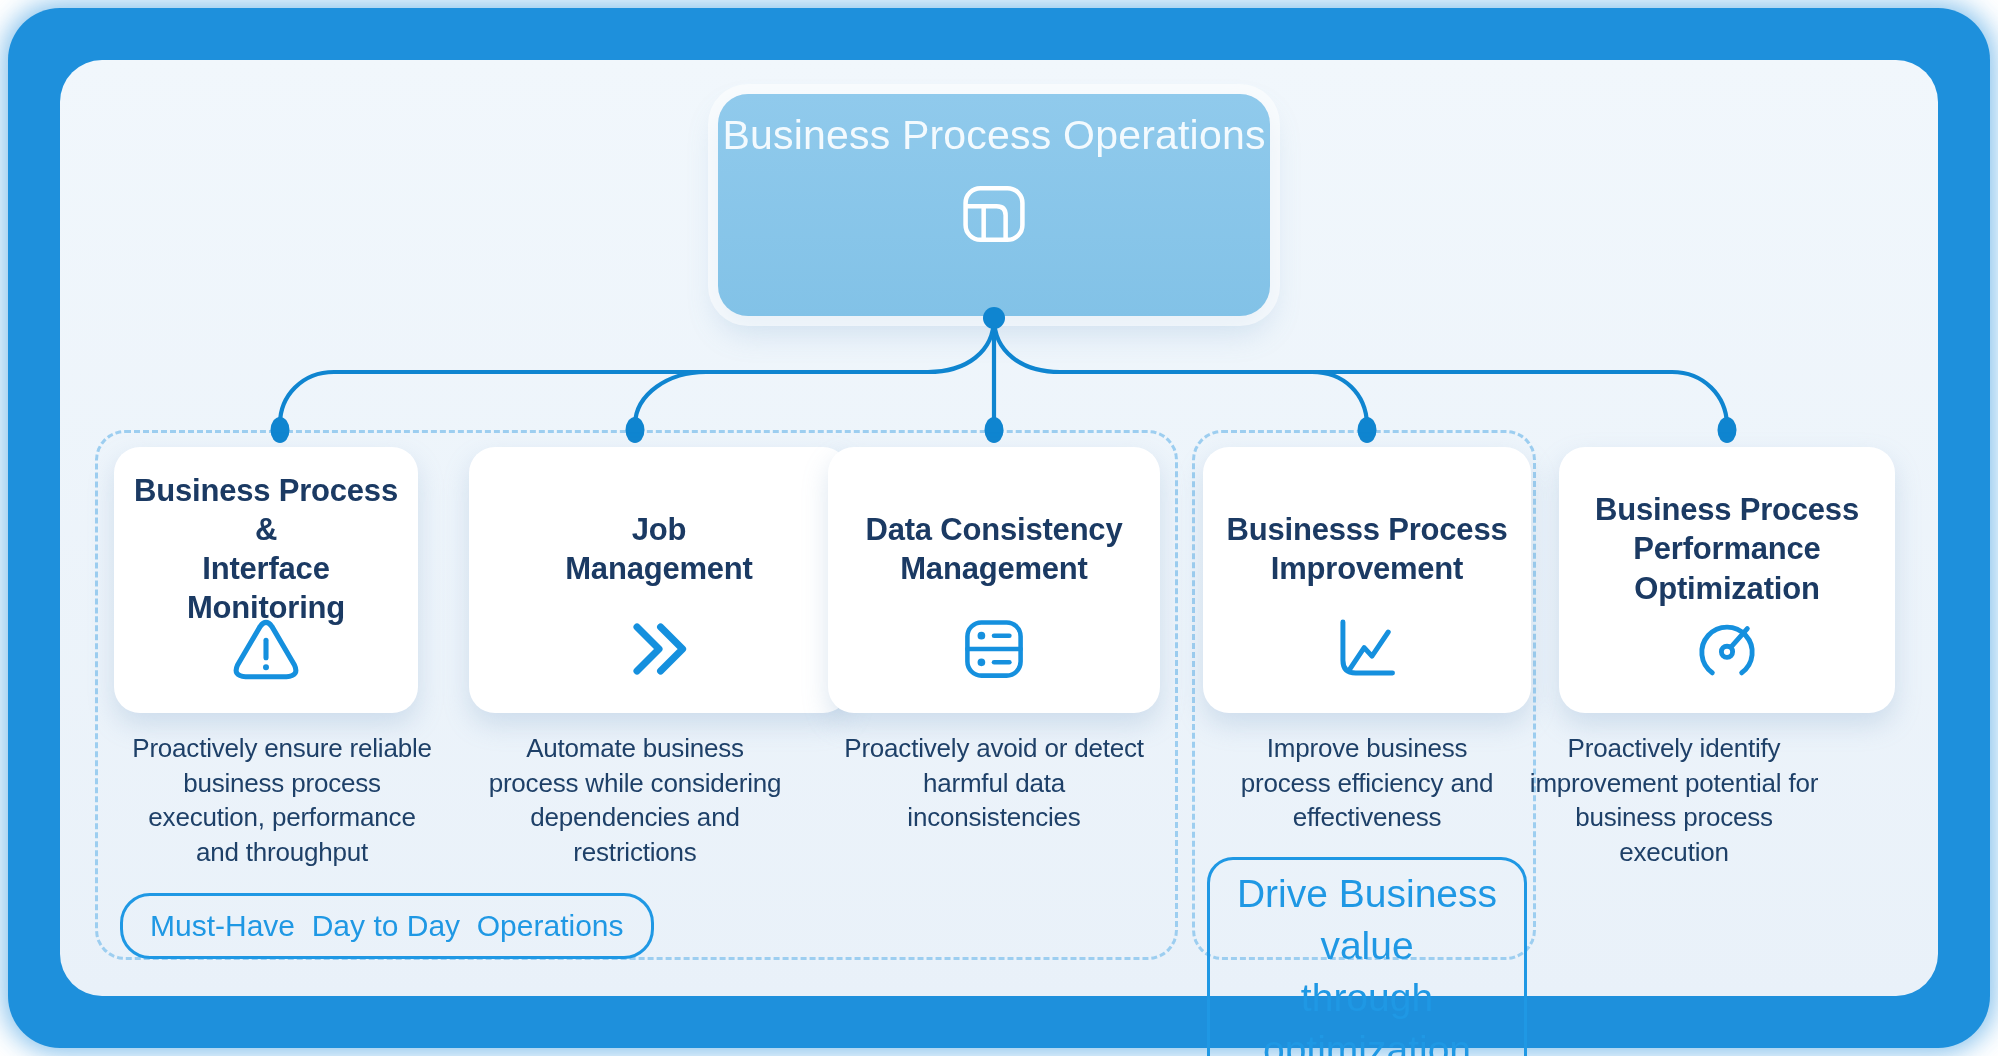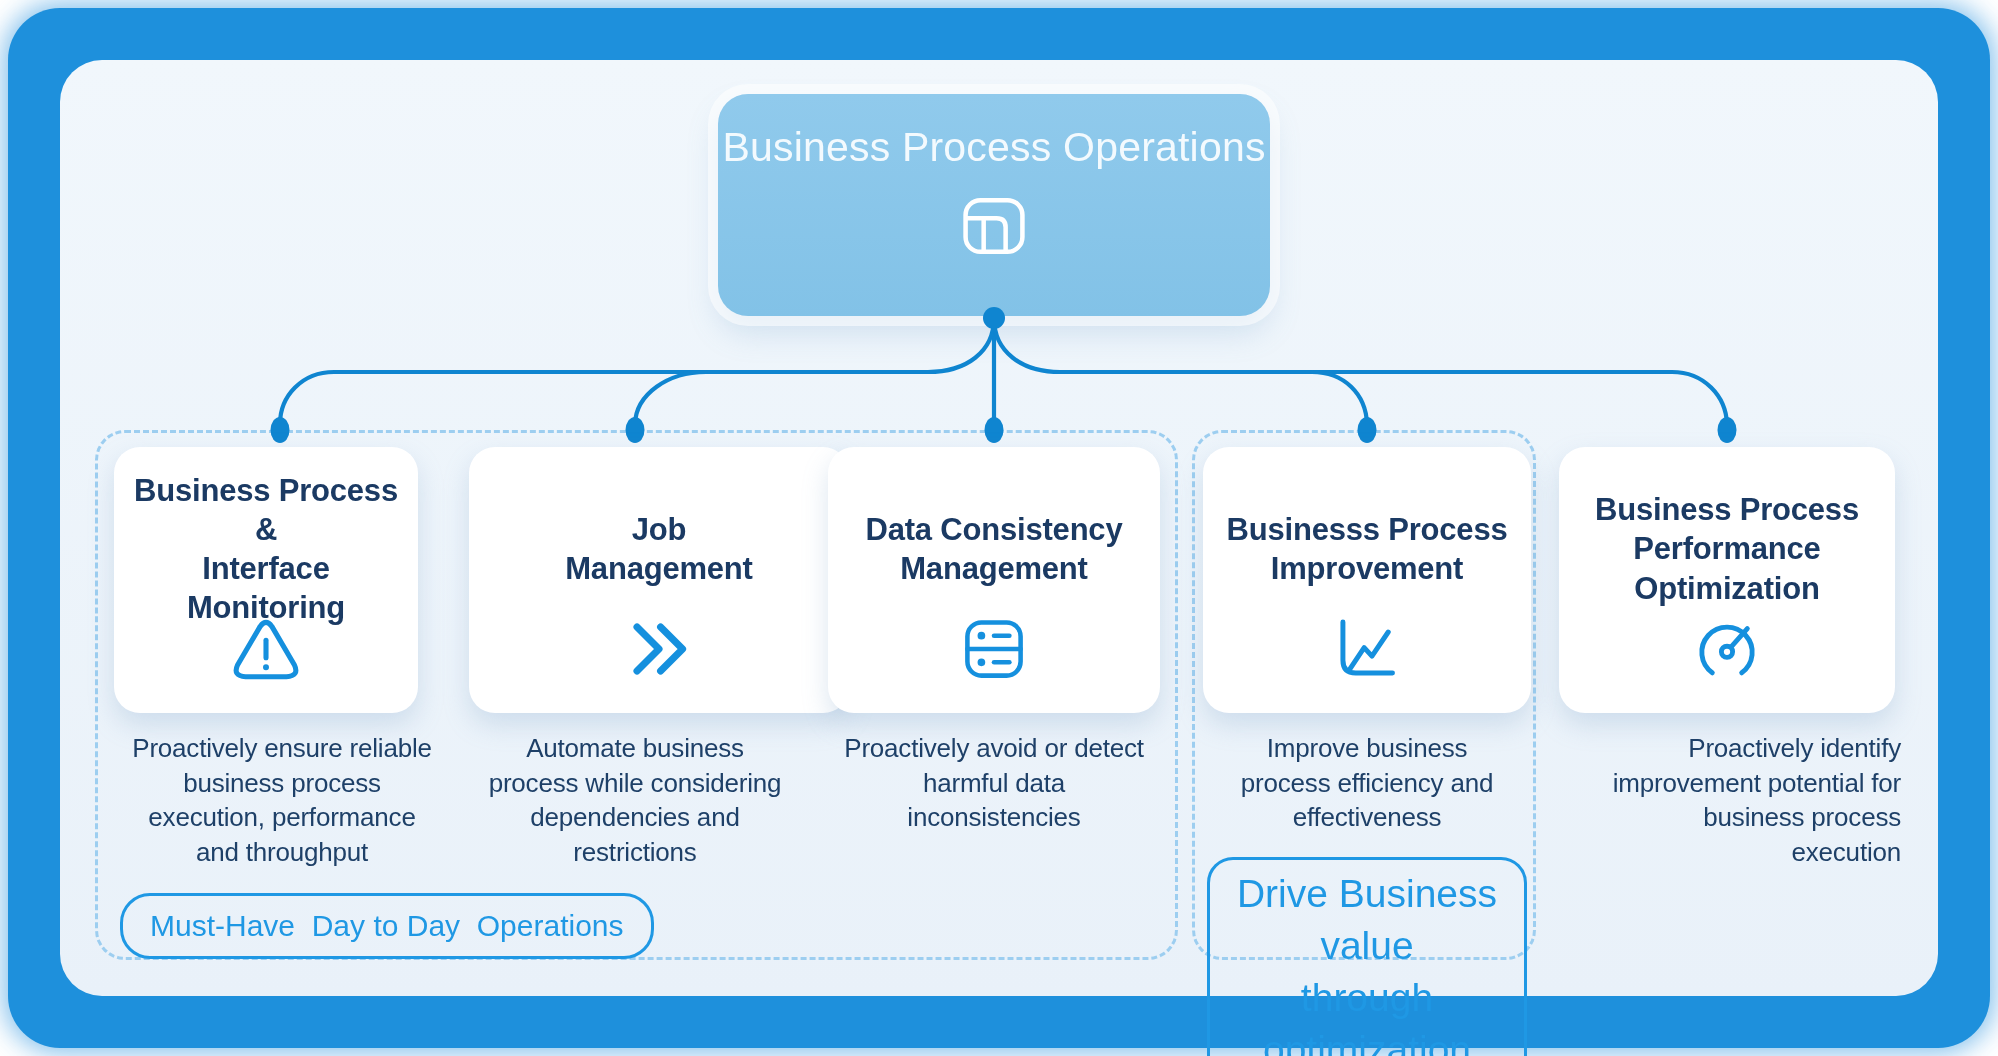--- a/index.html
+++ b/index.html
@@ -22,21 +22,21 @@
   .frame{position:absolute;inset:8px;border-radius:52px;background:var(--frame);
     box-shadow:0 0 26px 5px rgba(30,140,220,0.55);}
   .panel{position:absolute;inset:60px;border-radius:42px;
     background:linear-gradient(180deg,var(--panel-top) 0%,var(--panel-bottom) 100%);}
 
   .root-node{position:absolute;left:718px;top:94px;width:552px;height:222px;
     border-radius:30px;
     background:linear-gradient(180deg,var(--root-fill-top),var(--root-fill-bottom));
     box-shadow:0 0 0 10px rgba(255,255,255,0.55), 0 16px 30px rgba(110,160,205,0.25);
     text-align:center;z-index:2;}
-  .root-title{margin-top:30px;font-size:41px;font-weight:500;color:#F3FAFE;
+  .root-title{margin-top:18px;font-size:41px;font-weight:500;color:#F3FAFE;
     letter-spacing:0.2px;}
   .root-icon{margin-top:24px;color:#ffffff;display:flex;justify-content:center;}
 
   .connectors{position:absolute;left:0;top:0;z-index:3;}
   .connector-path{fill:none;stroke:var(--connector);stroke-width:4.2;stroke-linecap:round;}
   .connector-dot{fill:var(--connector);}
 
   .group{position:absolute;top:430px;height:530px;border:3px dashed var(--dashed);
     border-radius:30px;z-index:1;}
   .group-1{left:95px;width:1083px;}
@@ -57,21 +57,21 @@
   .card-4{left:1203px;width:328px;padding-left:32px;}
   .card-5{left:1559px;width:336px;}
 
   .desc{position:absolute;top:731px;width:348px;text-align:center;font-size:26px;
     line-height:1.33;color:var(--desc-text);white-space:pre-line;z-index:4;
     letter-spacing:-0.2px;}
   .desc-1{left:108px;}
   .desc-2{left:461px;}
   .desc-3{left:820px;}
   .desc-4{left:1202px;width:330px;}
-  .desc-5{left:1553px;text-align:right;}
+  .desc-5{left:1500px;}
 
   .badge{position:absolute;border:3.5px solid var(--badge);color:var(--badge);
     font-weight:500;z-index:4;background:transparent;}
   .badge-must-have{left:120px;top:893px;height:66px;border-radius:30px;
     padding:0 27px;display:inline-flex;align-items:center;font-size:30px;
     white-space:pre-wrap;}
   .badge-drive-value{left:1207px;top:857px;width:320px;border-radius:26px;
     padding:8px 0;text-align:center;font-size:39px;line-height:1.33;
     white-space:pre-line;}
 </style>

